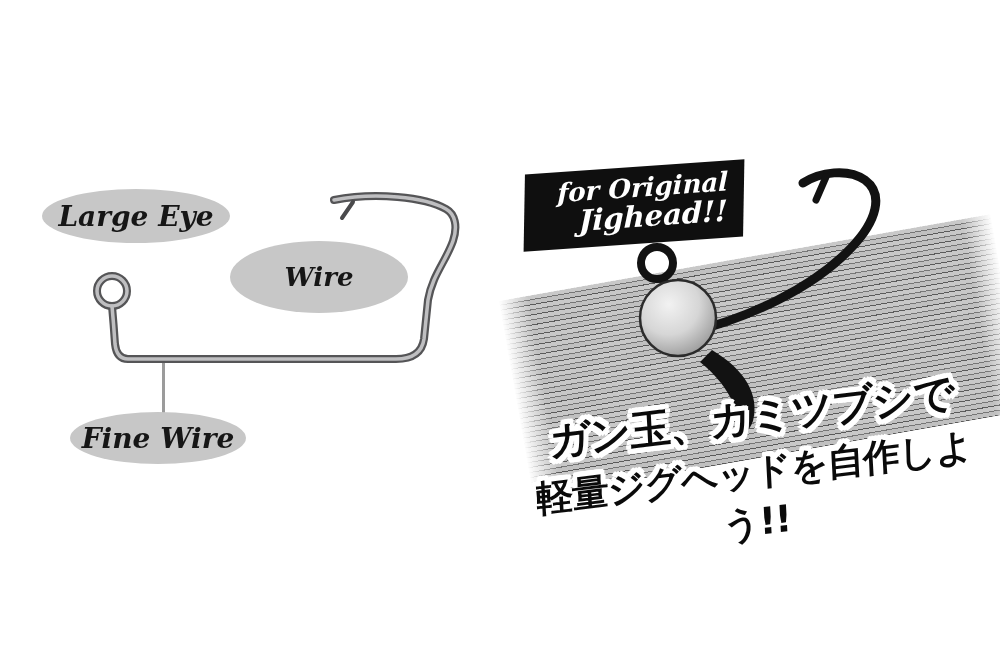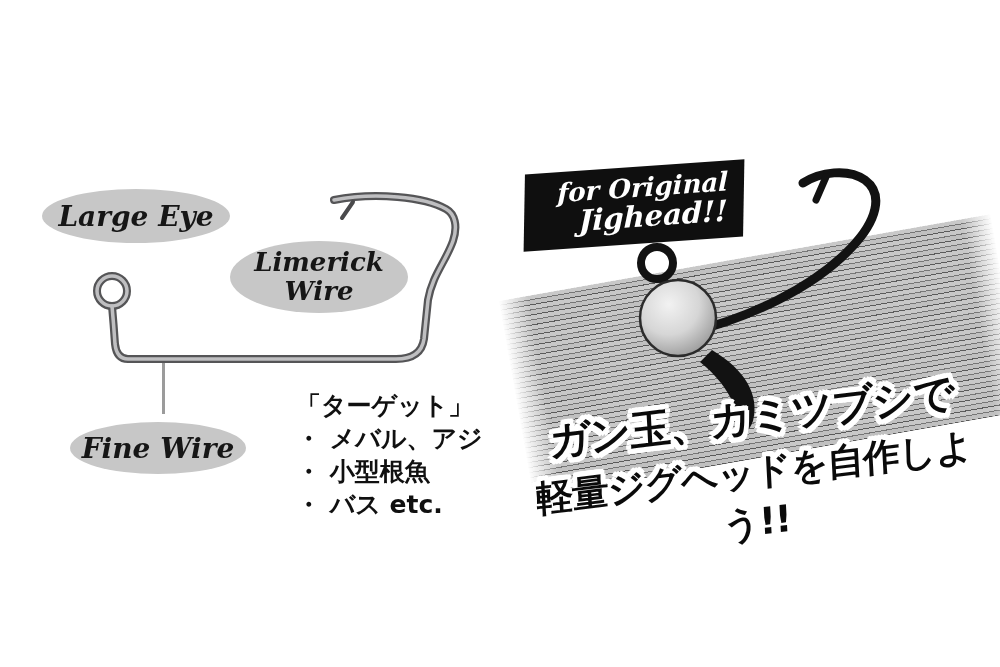--- a/index.html
+++ b/index.html
@@ -10,21 +10,21 @@
 
   
   .ellipse-label {
     position:absolute; border-radius:50%; background:#c7c7c7; color:#161616;
     font-family:"DejaVu Serif", serif; font-style:italic; font-weight:bold;
     display:flex; flex-direction:column; align-items:center; justify-content:center;
     text-align:center; z-index:5;
   }
   #label-large-eye  { left:42px;  top:189px; width:188px; height:54px; font-size:28px; }
   #label-limerick   { left:230px; top:241px; width:178px; height:72px; font-size:26px; line-height:1.1; }
-  #label-fine-wire  { left:70px;  top:422px; width:176px; height:52px; font-size:28px; }
+  #label-fine-wire  { left:70px;  top:412px; width:176px; height:52px; font-size:28px; }
 
   .leader-line {
     position:absolute; left:162px; top:360px; width:3px; height:54px;
     background:#9b9b9b; z-index:2;
   }
 
   
   .target-block {
     position:absolute; left:296px; top:389px; color:#101010;
     font-weight:bold; font-size:25px; line-height:1.32; z-index:5;
@@ -104,34 +104,27 @@
     </g>
     <circle cx="678" cy="318" r="38" fill="url(#ballGrad)" stroke="#2b2b2b" stroke-width="2.5"></circle>
     <path d="M 712,350 C 744,369 760,394 753,421 C 750,430 743,436 735,439
              C 742,416 733,389 700,362 Z" fill="#121212"></path>
   </svg>
 
   <div class="ellipse-label" id="label-large-eye">
     <span>Large Eye</span>
   </div>
   <div class="ellipse-label" id="label-limerick">
-    <span>Limerick</span>
     <span>Wire</span>
   </div>
   <div class="leader-line"></div>
   <div class="ellipse-label" id="label-fine-wire">
     <span>Fine Wire</span>
   </div>
 
-  <div class="target-block">
-    <div>「ターゲット」</div>
-    <div>・ メバル、アジ</div>
-    <div>・ 小型根魚</div>
-    <div>・ バス etc.</div>
-  </div>
 
   <div class="badge">
     <div class="b1">for Original</div>
     <div class="b2">Jighead!!</div>
   </div>
 
   <div class="slogan">
     <div class="line1">ガン玉、カミツブシで</div>
     <div class="line2">軽量ジグヘッドを自作しよう!!</div>
   </div>

